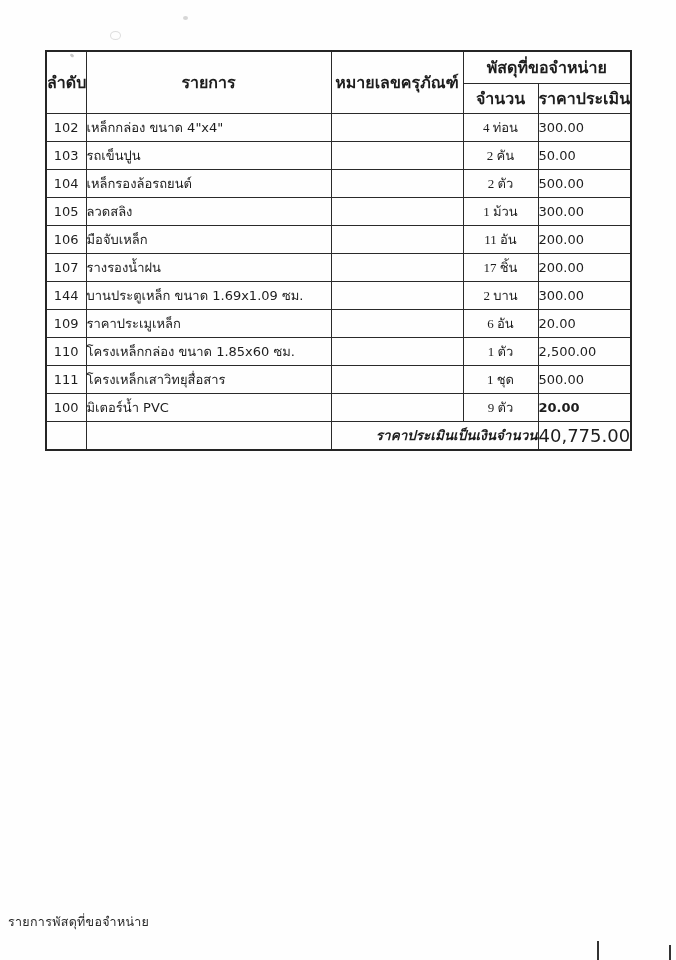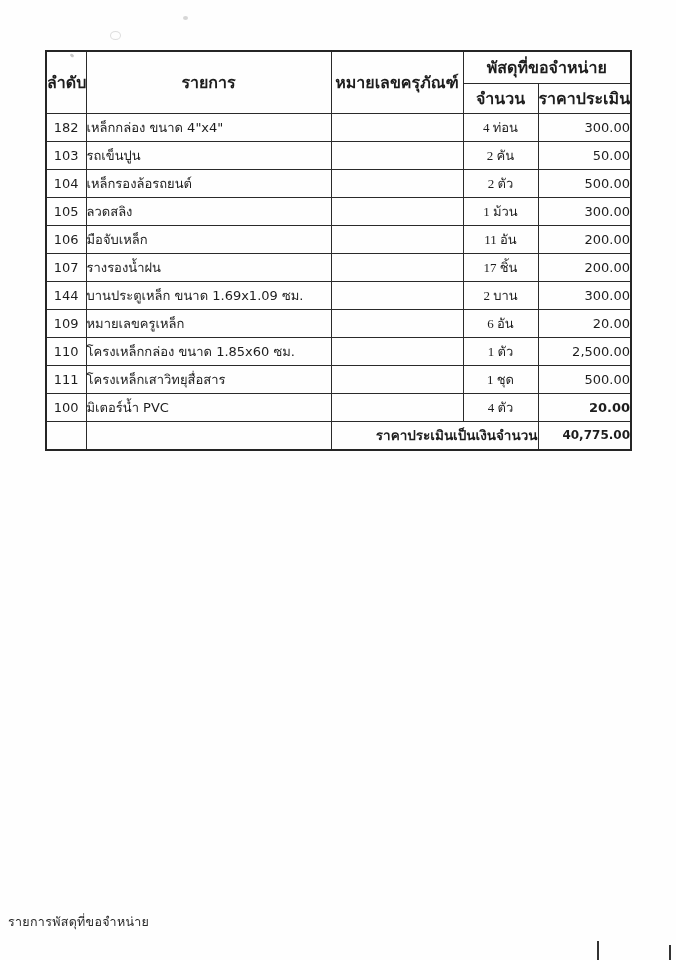--- a/index.html
+++ b/index.html
@@ -34,29 +34,30 @@
   .h-top{height:32px;}
   .h-sub{height:30px;}
   .doc-table tbody td{
     height:27px;
     font-size:13px;
   }
   .cell-no{text-align:center;}
   .cell-item{text-align:left;padding-left:6px;}
   .cell-asset{text-align:center;}
   .cell-qty{text-align:center;font-family:Liberation Serif, serif;}
-  .cell-price{text-align:right;padding-right:12px;font-size:13px;}
+  .cell-price{text-align:left;padding-right:12px;font-size:13px;}
   .bold{font-weight:700;}
   .total-row td{height:27px;}
   .total-label{
     text-align:right;font-weight:700;font-size:13.5px;
     padding-right:8px;
+    font-style:italic;
   }
   .total-value{
-    text-align:right;font-weight:700;font-size:12px;
+    text-align:right;font-weight:400;font-size:18px;
     padding-right:10px;
   }
   .footer-caption{
     position:absolute;left:8px;top:912px;width:676px;
     text-align:left;
     font-size:12.5px;color:#2a2a2a;
     letter-spacing:.3px;
   }
   .scan-line{position:absolute;width:2px;background:#333;}
   .scan-line-1{left:597px;top:941px;height:19px;}
@@ -86,21 +87,21 @@
         <th rowspan="2">หมายเลขครุภัณฑ์</th>
         <th colspan="2">พัสดุที่ขอจำหน่าย</th>
       </tr>
       <tr class="h-sub">
         <th>จำนวน</th>
         <th>ราคาประเมิน</th>
       </tr>
     </thead>
     <tbody>
         <tr>
-    <td class="cell-no">182</td>
+    <td class="cell-no">102</td>
     <td class="cell-item">เหล็กกล่อง ขนาด 4"x4"</td>
     <td class="cell-asset"></td>
     <td class="cell-qty">4 ท่อน</td>
     <td class="cell-price">300.00</td>
   </tr>
         <tr>
     <td class="cell-no">103</td>
     <td class="cell-item">รถเข็นปูน</td>
     <td class="cell-asset"></td>
     <td class="cell-qty">2 คัน</td>
@@ -136,21 +137,21 @@
   </tr>
         <tr>
     <td class="cell-no">144</td>
     <td class="cell-item">บานประตูเหล็ก ขนาด 1.69x1.09 ซม.</td>
     <td class="cell-asset"></td>
     <td class="cell-qty">2 บาน</td>
     <td class="cell-price">300.00</td>
   </tr>
         <tr>
     <td class="cell-no">109</td>
-    <td class="cell-item">หมายเลขครูเหล็ก</td>
+    <td class="cell-item">ราคาประเมูเหล็ก</td>
     <td class="cell-asset"></td>
     <td class="cell-qty">6 อัน</td>
     <td class="cell-price">20.00</td>
   </tr>
         <tr>
     <td class="cell-no">110</td>
     <td class="cell-item">โครงเหล็กกล่อง ขนาด 1.85x60 ซม.</td>
     <td class="cell-asset"></td>
     <td class="cell-qty">1 ตัว</td>
     <td class="cell-price">2,500.00</td>
@@ -159,21 +160,21 @@
     <td class="cell-no">111</td>
     <td class="cell-item">โครงเหล็กเสาวิทยุสื่อสาร</td>
     <td class="cell-asset"></td>
     <td class="cell-qty">1 ชุด</td>
     <td class="cell-price">500.00</td>
   </tr>
         <tr>
     <td class="cell-no">100</td>
     <td class="cell-item">มิเตอร์น้ำ PVC</td>
     <td class="cell-asset"></td>
-    <td class="cell-qty">4 ตัว</td>
+    <td class="cell-qty">9 ตัว</td>
     <td class="cell-price bold">20.00</td>
   </tr>
       </tbody>
     <tfoot>
       <tr class="total-row">
         <td></td>
         <td></td>
         <td colspan="2" class="total-label">ราคาประเมินเป็นเงินจำนวน</td>
         <td class="total-value">40,775.00</td>
       </tr>

